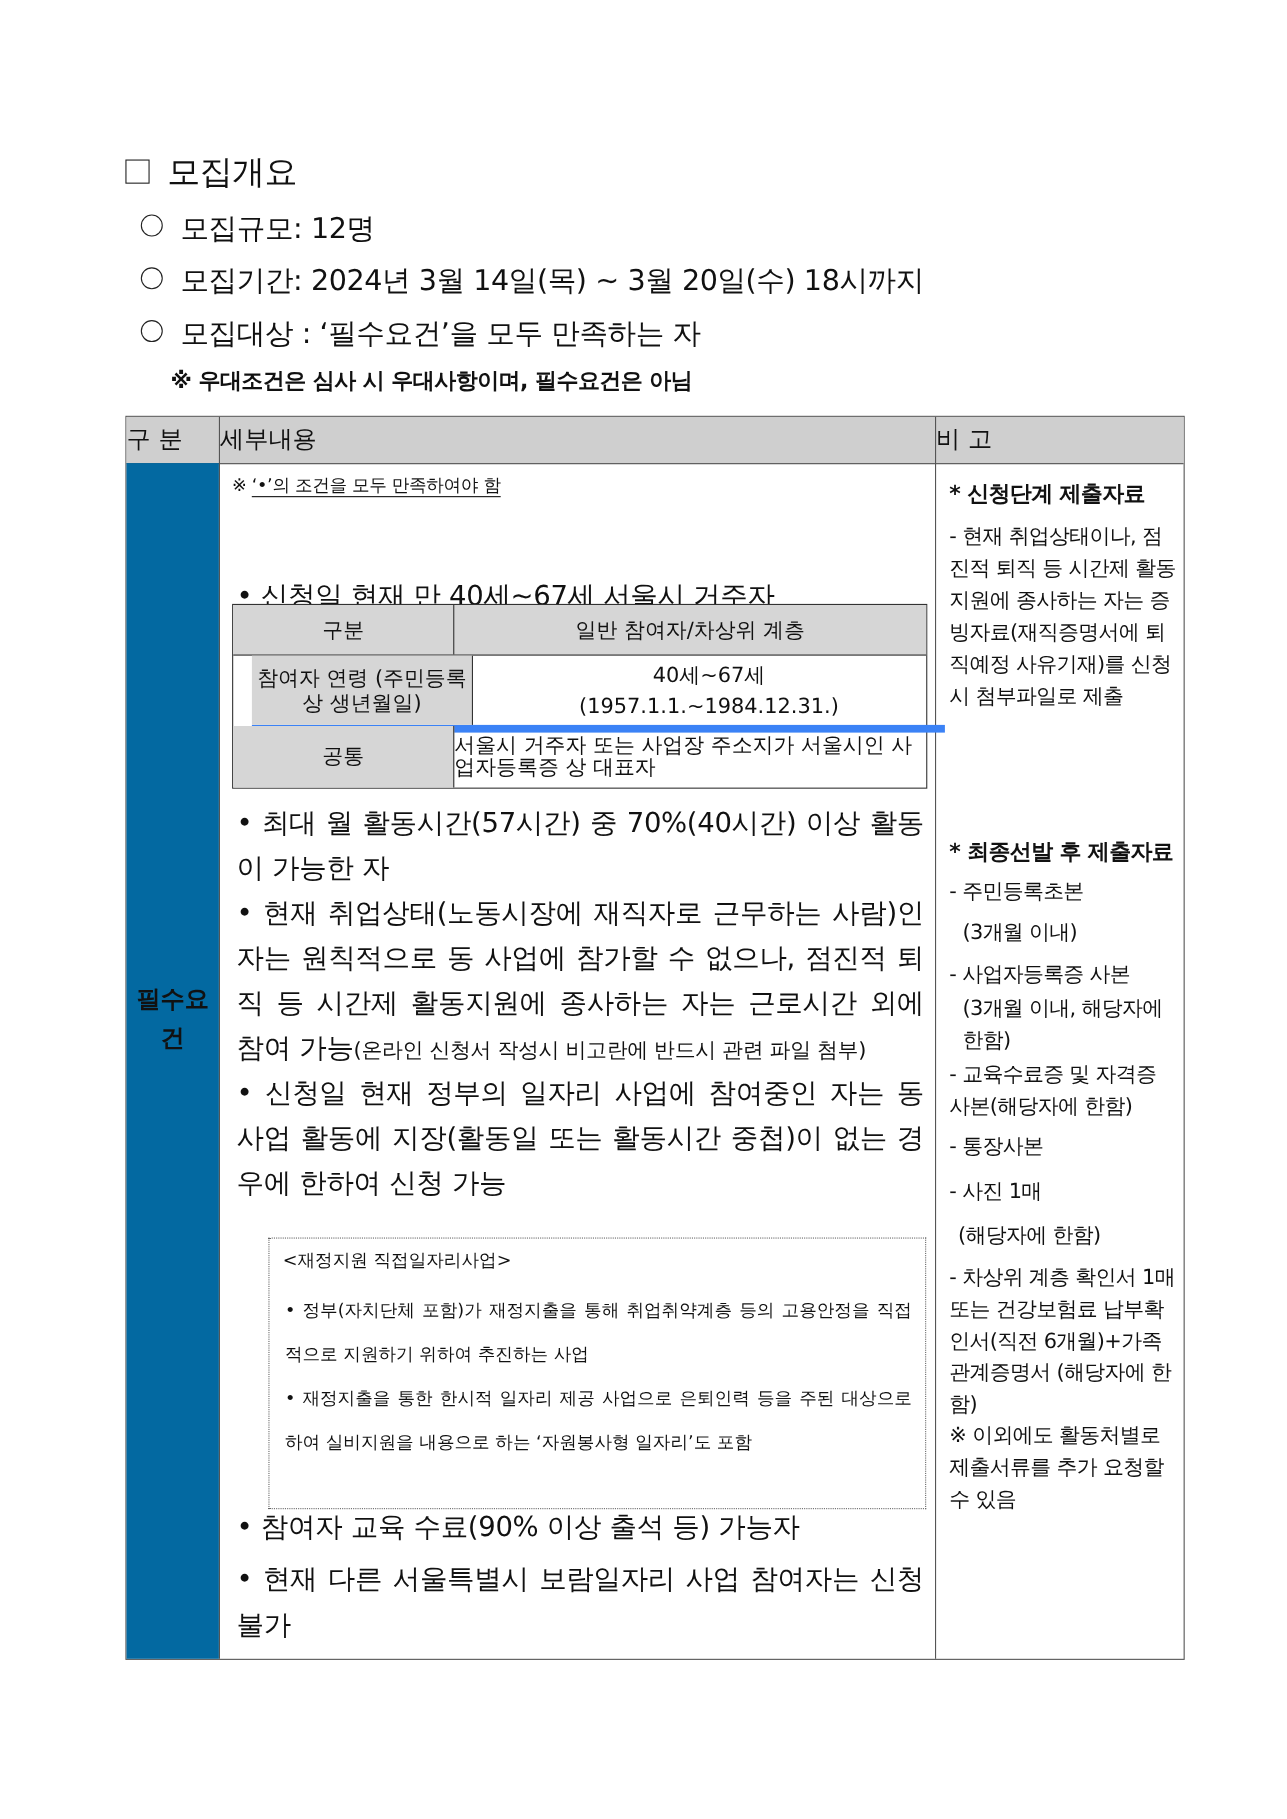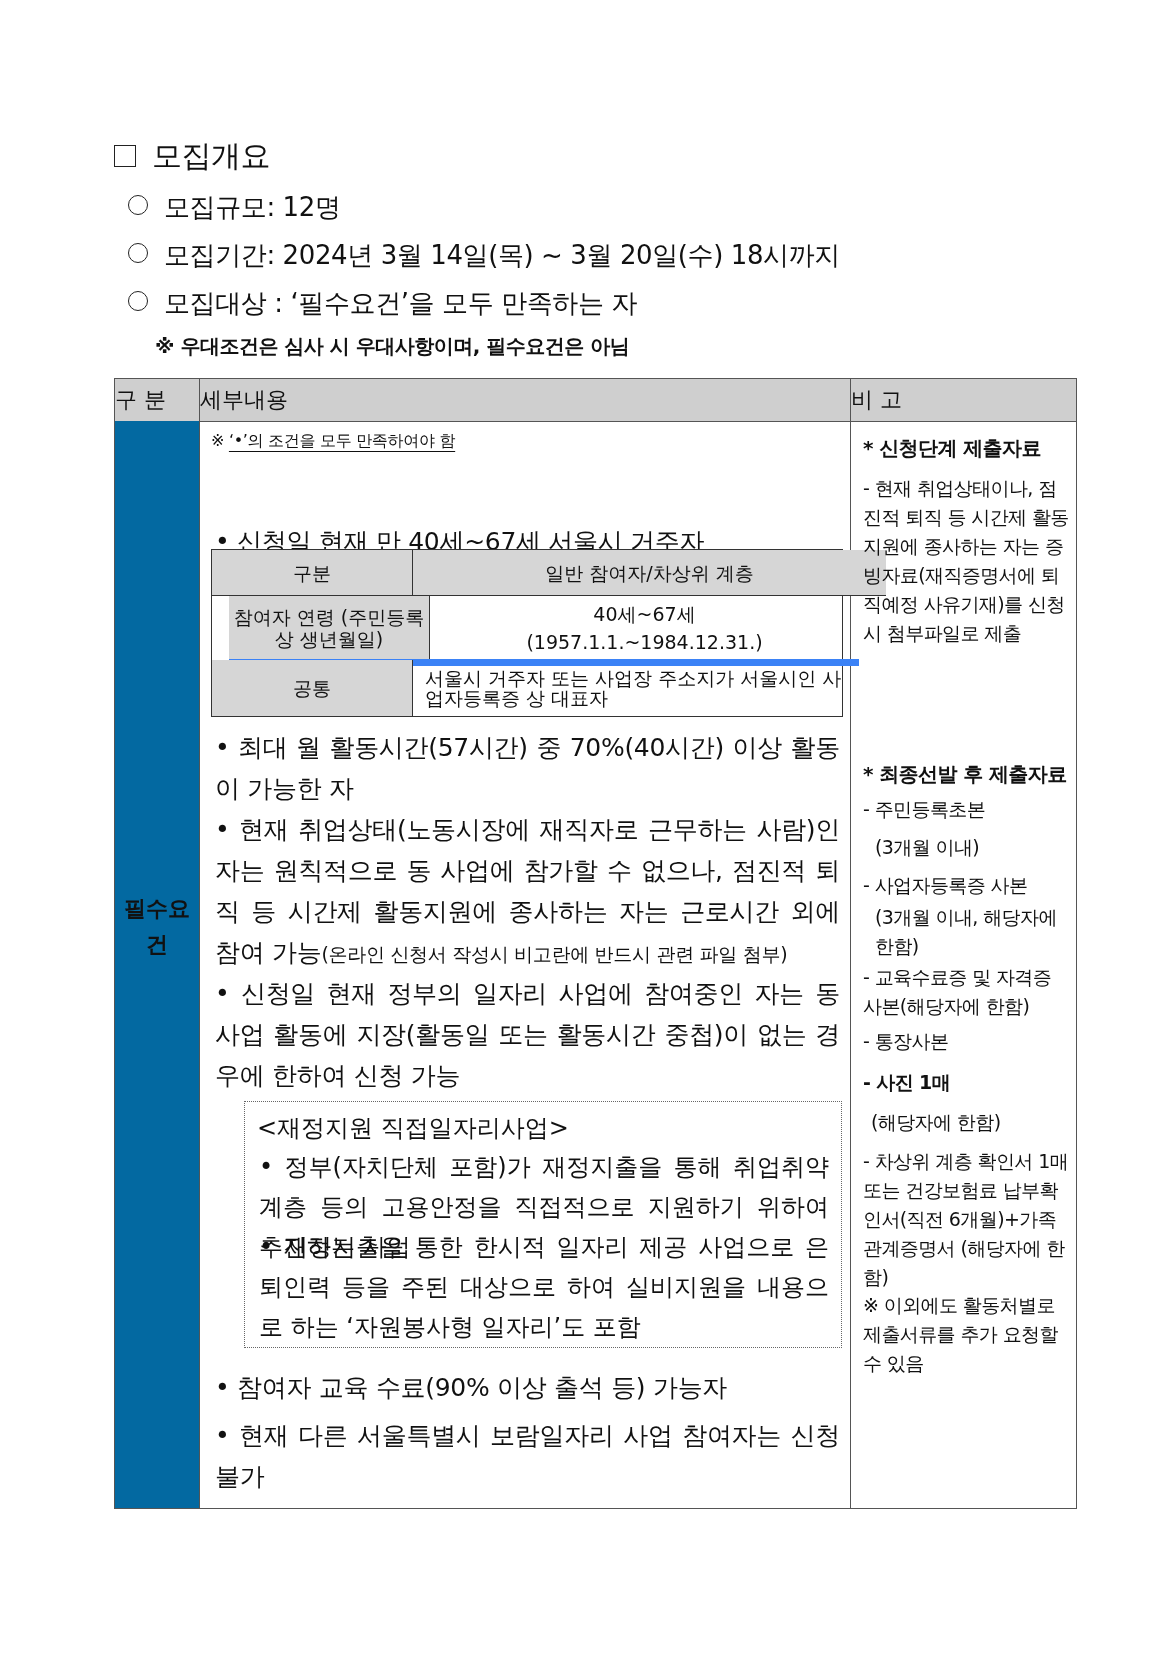--- a/index.html
+++ b/index.html
@@ -27,29 +27,29 @@
   .col1 span { position: absolute; left: 0; width: 84px; top: 470px; text-align: center; font-size: 22px; font-weight: bold; line-height: 36px; white-space: normal; }
   .vline2 { position: absolute; left: 84px; top: 42px; bottom: 0; border-left: 1.5px solid #555; }
   .vline3 { position: absolute; left: 735px; top: 42px; bottom: 0; border-left: 1.5px solid #555; }
 
   .mid { position: absolute; font-size: 25px; letter-spacing: -0.3px; }
   .just { white-space: normal; text-align: justify; text-align-last: left; width: 620px; line-height: 41px; }
   .u { text-decoration: underline; text-underline-offset: 5px; }
   .small { font-size: 19px; }
 
   .inner { position: absolute; left: 96px; top: 170px; width: 632px; height: 168px; border: 1.5px solid #333; box-sizing: border-box; font-size: 19px; }
-  .inner .ih { position: absolute; left: 0; top: 0; width: 630px; height: 45px; background: #d6d6d6; border-bottom: 1px solid #333; padding-left: 44px; }
+  .inner .ih { position: absolute; left: 0; top: 0; width: 630px; height: 45px; background: #d6d6d6; border-bottom: 1px solid #333; }
   .inner .r2 { position: absolute; left: 17px; top: 46px; width: 630px; height: 63px; border-bottom: 7px solid #3b82f6; }
   .inner .r3 { position: absolute; left: 0; top: 110px; width: 630px; height: 56px; }
   .inner .k { position: absolute; left: 0; top: 0; width: 200px; height: 100%; background: #d6d6d6; border-right: 1px solid #333; text-align: center; display: flex; align-items: center; justify-content: center; white-space: normal; line-height: 22px; }
   .inner .v { position: absolute; left: 201px; top: 0; right: 0; height: 100%; display: flex; align-items: center; justify-content: center; text-align: center; white-space: normal; line-height: 28px; }
   .inner .ih .k { background: transparent; }
-  .inner .r3 .v { justify-content: flex-start; text-align: left; padding-left: 12px; line-height: 20px; }
+  .inner .r3 .v { justify-content: flex-start; text-align: left; padding-left: 0; line-height: 20px; }
 
-  .dotbox { position: absolute; left: 129px; top: 722px; width: 598px; height: 247px; border: 1.3px dotted #666; box-sizing: border-box; font-size: 24px; }
+  .dotbox { position: absolute; left: 129px; top: 746px; width: 598px; height: 247px; border: 1.3px dotted #666; box-sizing: border-box; font-size: 16px; }
   .dotbox .t { position: absolute; left: 12px; top: 10px; }
   .dotbox .p { position: absolute; left: 14px; width: 570px; white-space: normal; text-align: justify; text-align-last: left; line-height: 40px; }
 
   .right { position: absolute; left: 748px; font-size: 19px; letter-spacing: -0.6px; }
   .right.b { font-weight: bold; font-size: 20px; }
   .rp { white-space: normal; width: 210px; line-height: 29px; }
 </style>
 </head>
 <body>
 
@@ -109,17 +109,17 @@
   <div class="right b" style="top:56px;">* 신청단계 제출자료</div>
   <div class="right rp" style="top:95px;">- 현재 취업상태이나, 점진적 퇴직 등 시간제 활동지원에 종사하는 자는 증빙자료(재직증명서에 퇴직예정 사유기재)를 신청 시 첨부파일로 제출</div>
 
   <div class="right b" style="top:382px;">* 최종선발 후 제출자료</div>
   <div class="right" style="top:418px;">- 주민등록초본</div>
   <div class="right" style="top:456px; left:760px;">(3개월 이내)</div>
   <div class="right" style="top:494px;">- 사업자등록증 사본</div>
   <div class="right rp" style="top:524px; left:760px; width:196px;">(3개월 이내, 해당자에 한함)</div>
   <div class="right rp" style="top:584px;">- 교육수료증 및 자격증 사본(해당자에 한함)</div>
   <div class="right" style="top:650px;">- 통장사본</div>
-  <div class="right" style="top:691px;font-weight:bold;">- 사진 1매</div>
+  <div class="right" style="top:691px;">- 사진 1매</div>
   <div class="right" style="top:731px; left:756px;">(해당자에 한함)</div>
   <div class="right rp" style="top:768px;">- 차상위 계층 확인서 1매 또는 건강보험료 납부확인서(직전 6개월)+가족관계증명서 (해당자에 한함)</div>
   <div class="right rp" style="top:912px;">※ 이외에도 활동처별로 제출서류를 추가 요청할 수 있음</div>
 </div>
 
 </body></html>

